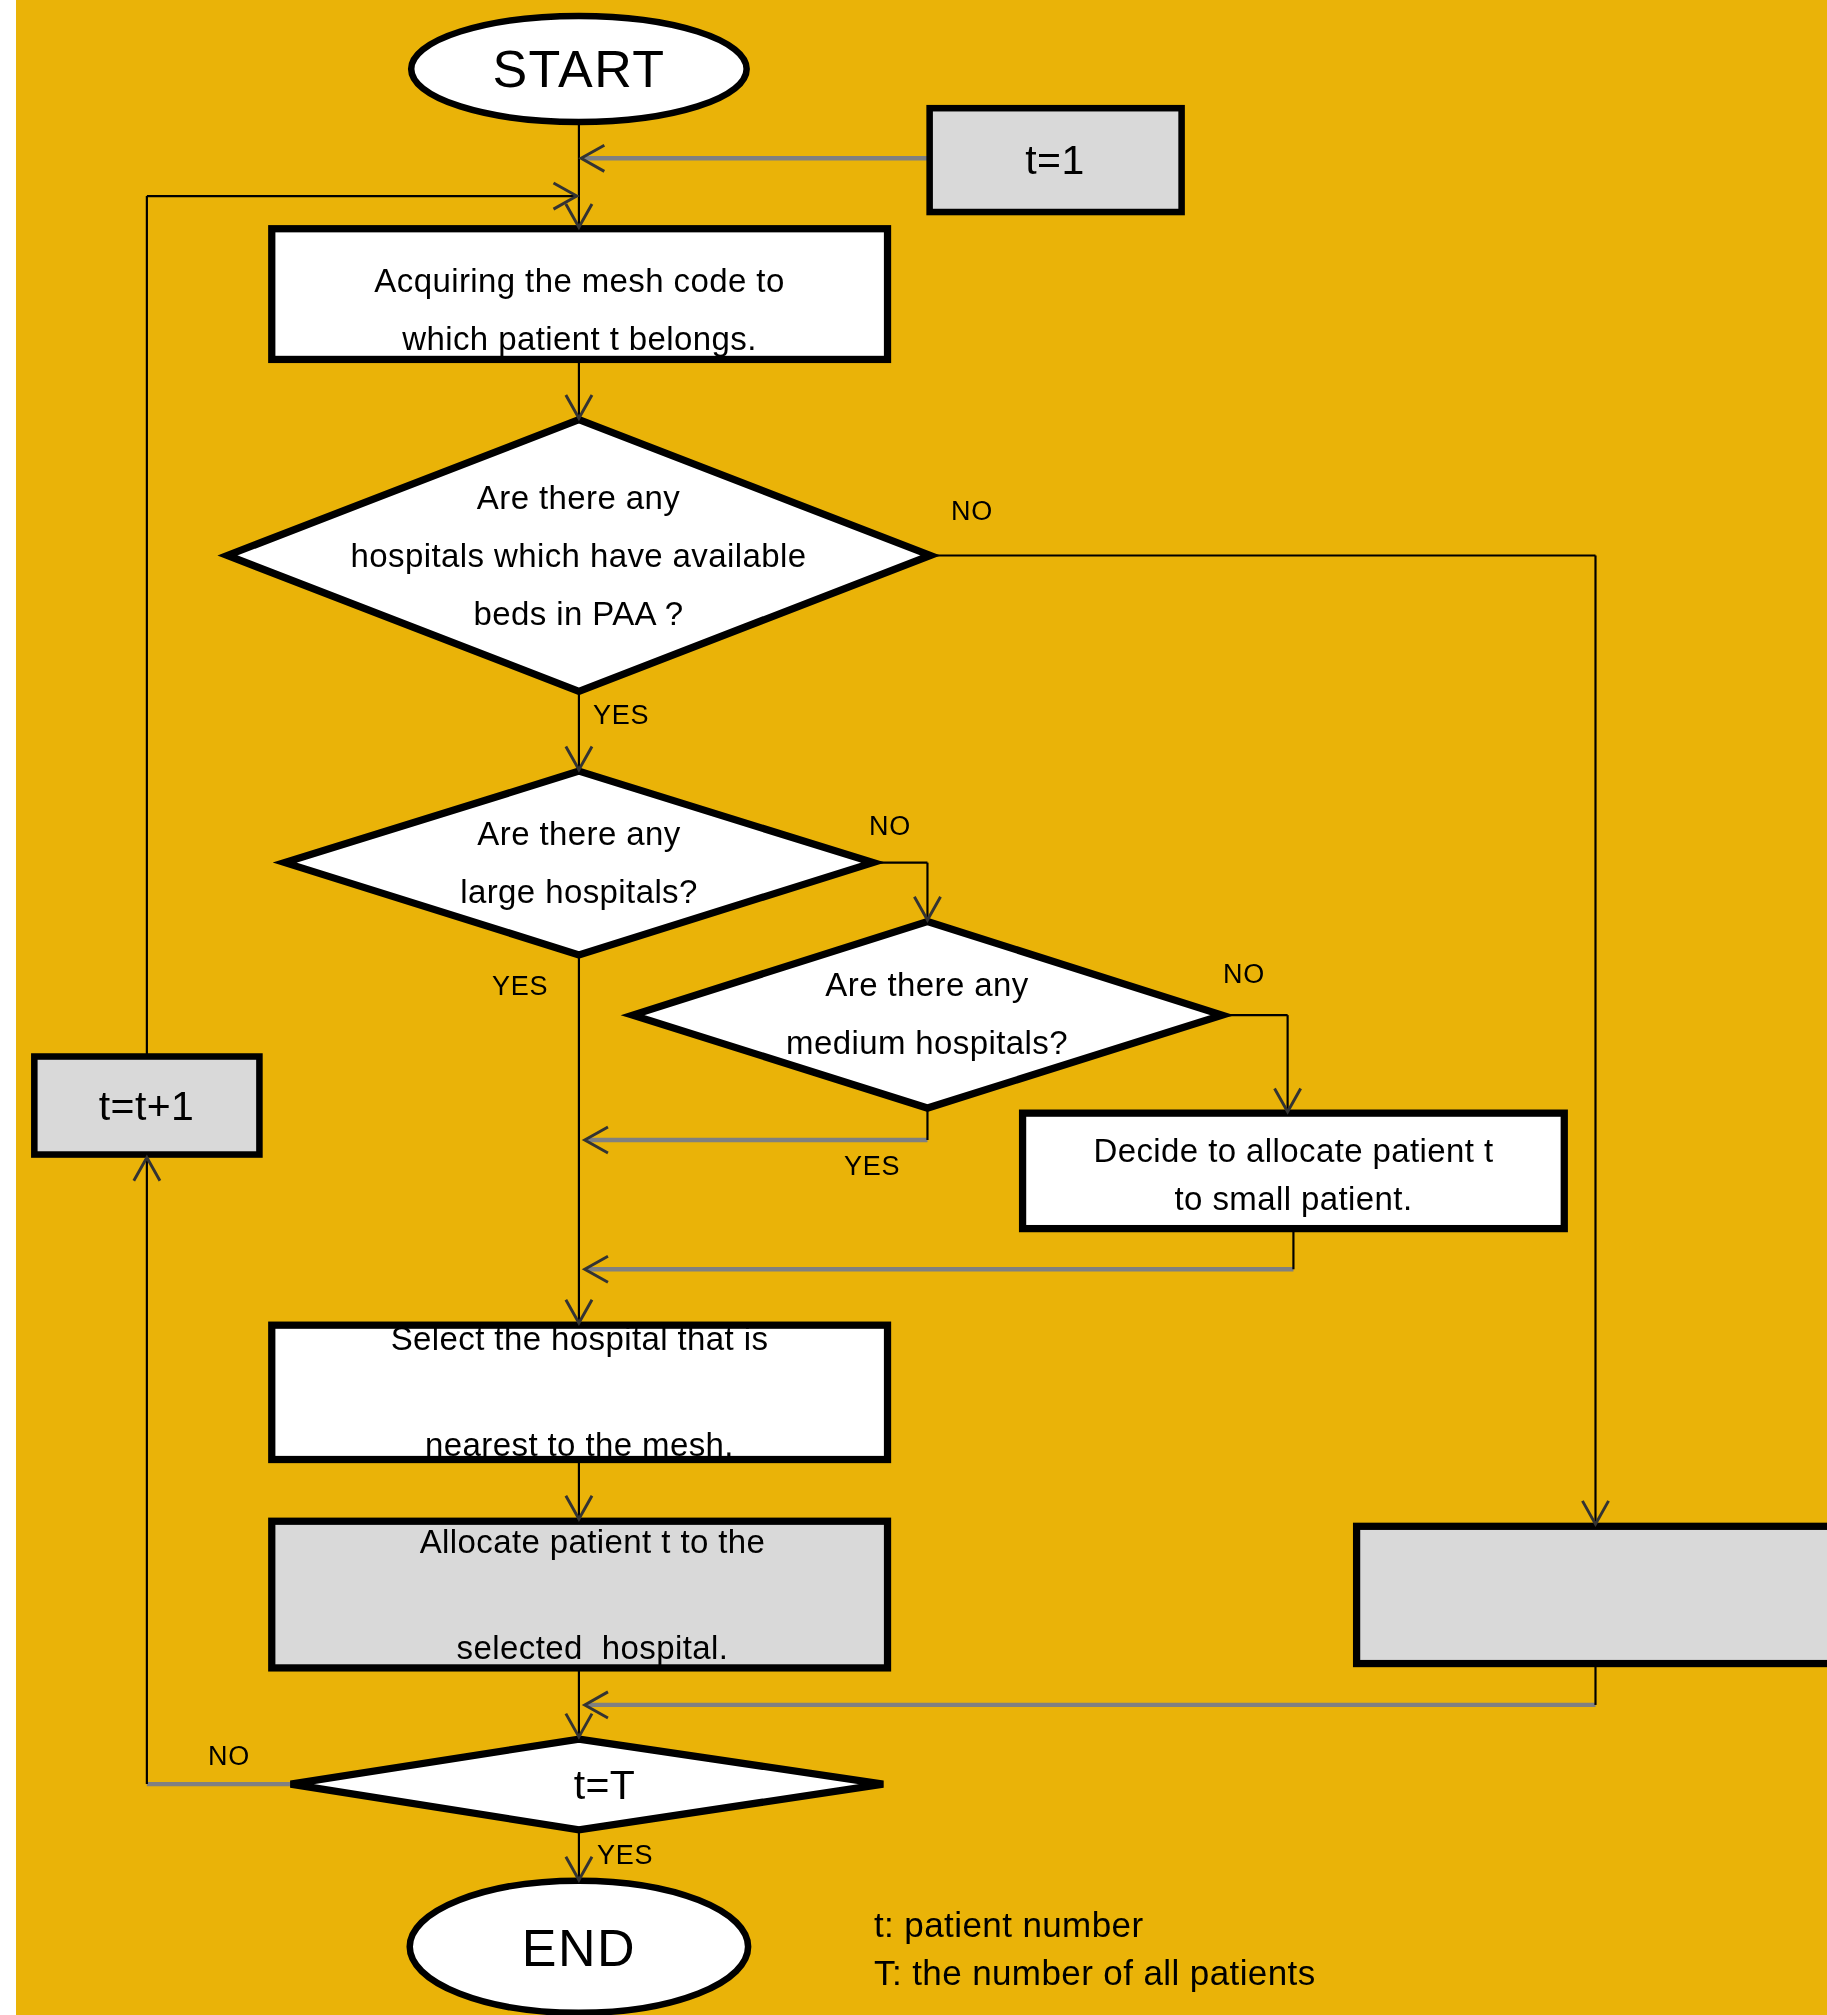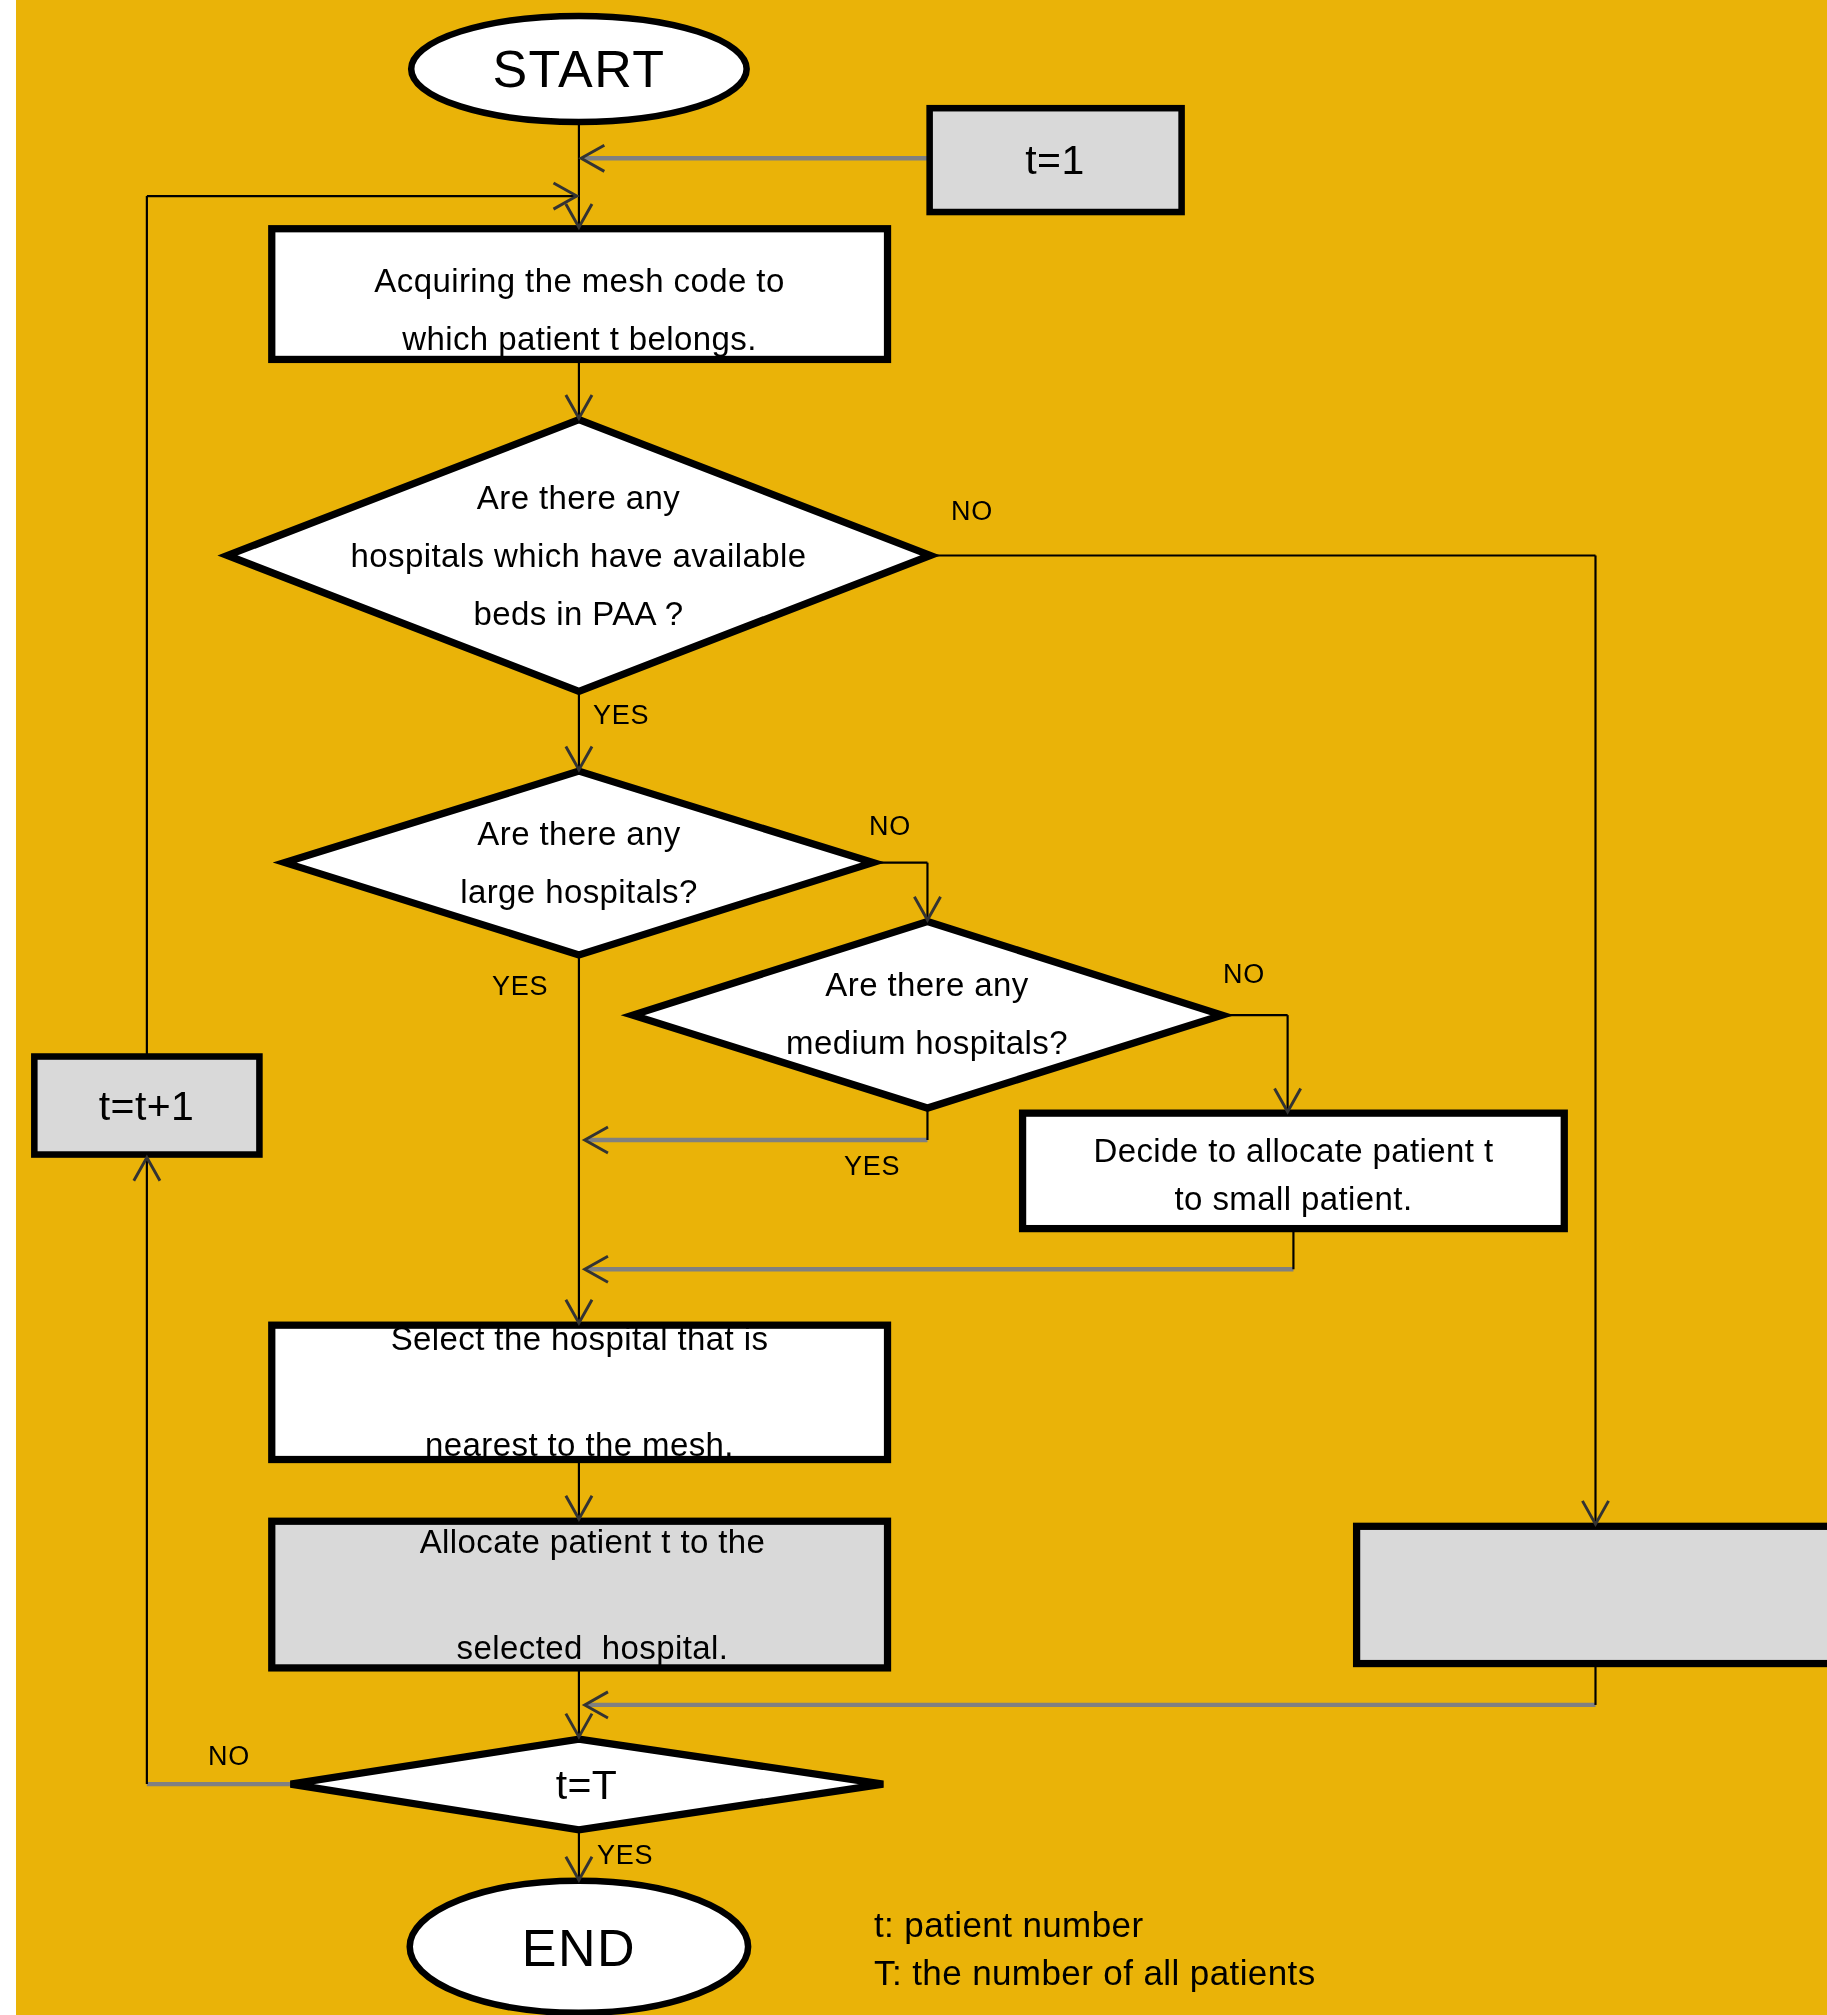--- a/index.html
+++ b/index.html
@@ -139,21 +139,21 @@
   <div class="lbl wide" style="left:276px; top:1526px; width:601px; height:137px;">
     <div>Allocate patient t to the</div>
     <div class="prewrap">selected  hospital.</div>
   </div>
 
 
   <div class="lbl var" style="left:18px; top:1057px; width:225px; height:98px;">
     <div>t=t+1</div>
   </div>
 
-  <div class="lbl var" style="left:274px; top:1739px; width:593px; height:91px;">
+  <div class="lbl var" style="left:292px; top:1739px; width:593px; height:91px;">
     <div>t=T</div>
   </div>
 
   <div class="lbl big" style="left:394px; top:1884px; width:338px; height:127px;">
     <div>END</div>
   </div>
 
   <div class="edge" style="left:577px;  top:696px;">YES</div>
   <div class="edge" style="left:935px; top:492px;">NO</div>
   <div class="edge" style="left:476px;  top:967px;">YES</div>

